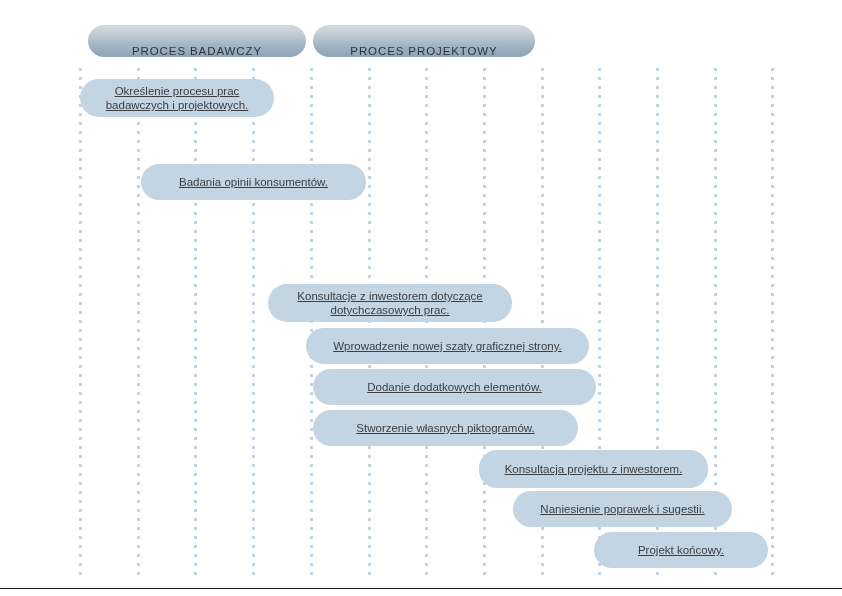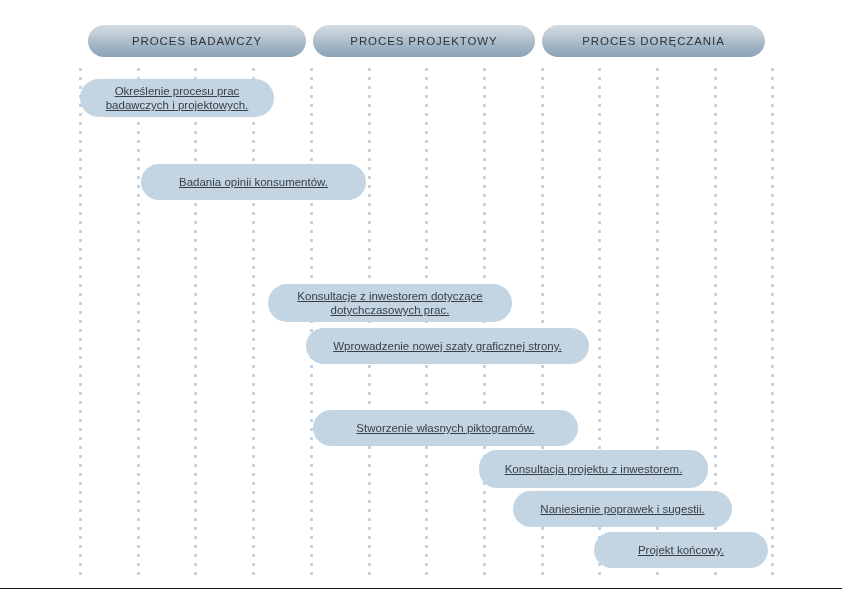--- a/index.html
+++ b/index.html
@@ -47,21 +47,21 @@
     width: 842px;
     height: 68px;
   }
   .phase-pill {
     position: absolute;
     top: 25px;
     height: 32px;
     border-radius: 16px;
     background: linear-gradient(to bottom, #d2dbe2 0%, #c2cdd7 28%, #a3b6c6 62%, #8ca2b6 100%);
     display: flex;
-    align-items: center;
+    align-items: flex-end;
     justify-content: center;
     box-sizing: border-box;
   }
   .phase-pill .phase-label {
     font-size: 11.5px;
     letter-spacing: 0.9px;
     color: #2f3438;
     white-space: nowrap;
   }
 
@@ -122,39 +122,39 @@
       <div class="gridline" style="left: 771.4px; top: 68px; height: 512px;"></div>
     </div>
 
   <div id="headers">
       <div class="phase-pill" style="left: 88px; width: 218px;">
         <span class="phase-label">PROCES BADAWCZY</span>
       </div>
       <div class="phase-pill" style="left: 313px; width: 222px;">
         <span class="phase-label">PROCES PROJEKTOWY</span>
       </div>
-      <div class="phase-pill" style="left: 542px; width: 223px;">
-        <span class="phase-label">PROCES DORĘCZANIA</span>
-      </div>
     </div>
 
   <div id="bars">
       <div class="task-bar" style="left: 80px; top: 79px; width: 194px; height: 38px; border-radius: 19px;">
         <span class="task-label">Określenie procesu prac
 badawczych i projektowych.</span>
       </div>
       <div class="task-bar" style="left: 141px; top: 164px; width: 225px; height: 36px; border-radius: 18px;">
         <span class="task-label">Badania opinii konsumentów.</span>
       </div>
       <div class="task-bar" style="left: 306px; top: 328px; width: 283px; height: 36px; border-radius: 18px;">
         <span class="task-label">Wprowadzenie nowej szaty graficznej strony.</span>
       </div>
       <div class="task-bar" style="left: 268px; top: 284px; width: 244px; height: 38px; border-radius: 19px;">
         <span class="task-label">Konsultacje z inwestorem dotyczące
 dotychczasowych prac.</span>
+      </div>
+      <div class="task-bar" style="left: 313px; top: 369px; width: 283px; height: 36px; border-radius: 18px;">
+        <span class="task-label">Dodanie dodatkowych elementów.</span>
       </div>
       <div class="task-bar" style="left: 313px; top: 410px; width: 265px; height: 36px; border-radius: 18px;">
         <span class="task-label">Stworzenie własnych piktogramów.</span>
       </div>
       <div class="task-bar" style="left: 479px; top: 450px; width: 229px; height: 38px; border-radius: 18px;">
         <span class="task-label">Konsultacja projektu z inwestorem.</span>
       </div>
       <div class="task-bar" style="left: 594px; top: 532px; width: 174px; height: 36px; border-radius: 18px;">
         <span class="task-label">Projekt końcowy.</span>
       </div>

